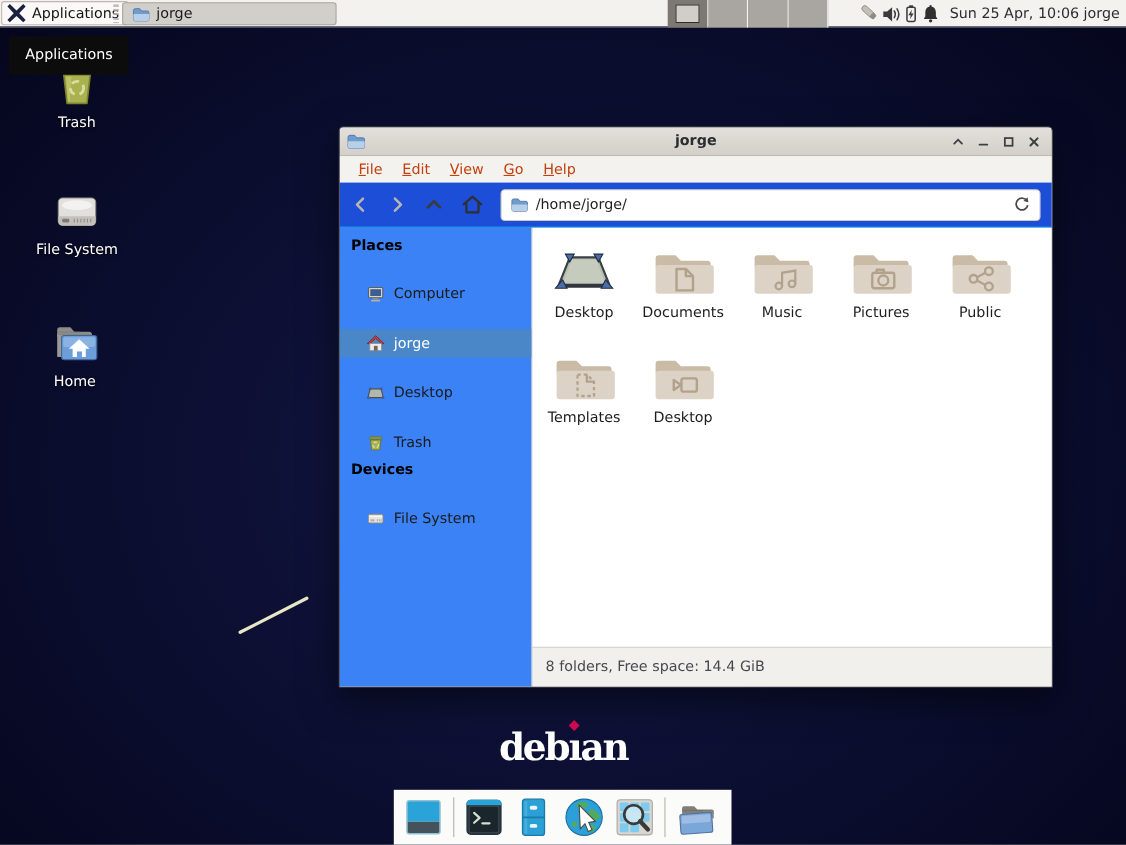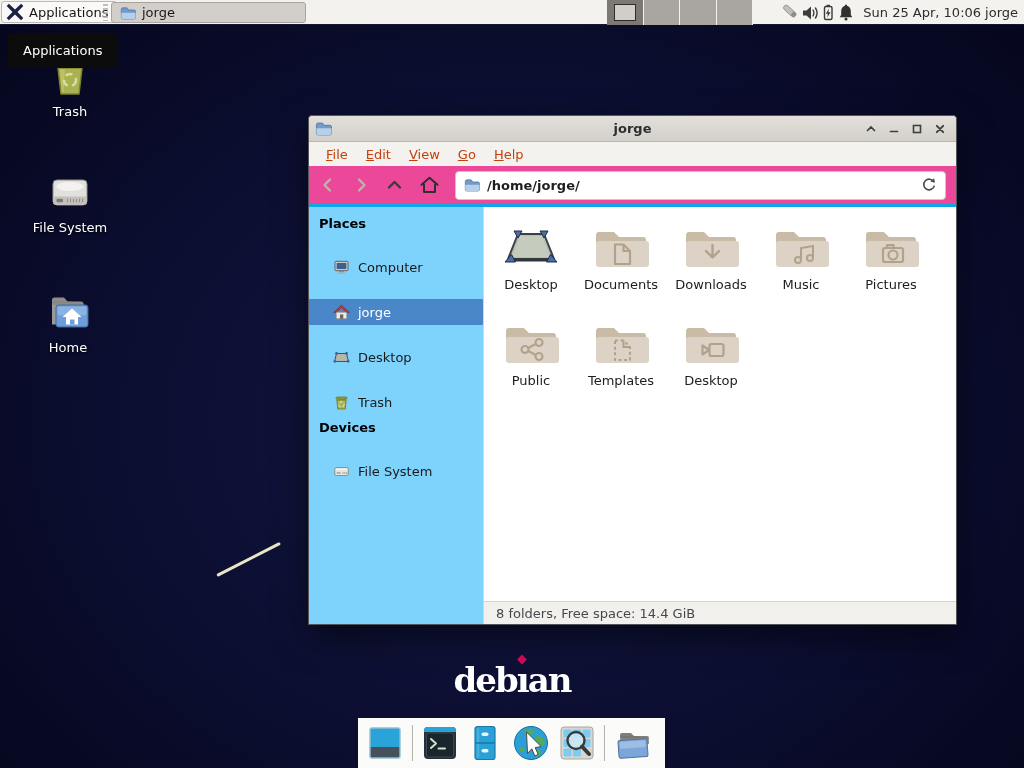--- a/index.html
+++ b/index.html
@@ -91,46 +91,46 @@
   }
   .tb-controls { margin-left:auto; display:flex; align-items:center; gap:9px; padding-right:9px; position:relative; }
   .tb-btn { width:14px; height:14px; display:flex; align-items:center; justify-content:center; }
 
   .menubar { height:24px; flex:none; display:flex; align-items:center; padding-left:8px; background:#f4f2ef; }
   .menu-item { display:inline-block; padding:3px 9px; color:#c2410c; }
   .menu-item::first-letter { text-decoration:underline; }
 
   .toolbar {
     height:41px; flex:none; display:flex; align-items:center; gap:15px;
-    padding:0 10px; background:#ec4899; border-bottom:3px solid #0ea5e9;font-weight:bold;
+    padding:0 10px; background:#1d4ed8; border-bottom:1px solid #0ea5e9;
   }
   .tool-btn { flex:none; }
   .pathbar {
     flex:1; height:29px; background:#fff; border:1px solid #cbc7c1; border-radius:4px;
     display:flex; align-items:center; padding:0 8px; gap:7px;
   }
   .pathbar .ptext { flex:1; color:#1e1e1e; }
 
   .win-body { flex:1; display:flex; min-height:0; }
-  .sidebar { width:175px; flex:none; background:#7dd3fc; border-right:1px solid #d8d5d0; padding-top:4px; }
+  .sidebar { width:175px; flex:none; background:#3b82f6; border-right:1px solid #d8d5d0; padding-top:4px; }
   .side-header { height:24px; display:flex; align-items:center; padding-left:10px; font-weight:bold; color:#000; }
   .side-row { height:26px; display:flex; align-items:center; gap:8px; padding-left:24px; color:#1a1a1a;margin-top:19px; }
   .side-row.selected { background:#4a87c9; color:#fff; }
 
   .main-pane { flex:1; display:flex; flex-direction:column; min-width:0; }
   .files {
     flex:1; background:#fff; padding:14px 0 0 2px;
     display:grid; grid-template-columns:repeat(5,90px); grid-auto-rows:96px; justify-items:center;
     align-content:start;
   }
   .file-item { width:88px; display:flex; flex-direction:column; align-items:center; }
   .file-item svg { margin-top:4px; }
   .file-item .flbl { margin-top:6px; color:#1d1d1d; text-align:center; white-space:nowrap; }
   .statusbar {
-    height:23px; flex:none; background:#f2f0ed; border-top:1px solid #d8d5d0;
+    height:36px; flex:none; background:#f2f0ed; border-top:1px solid #d8d5d0;
     display:flex; align-items:center; padding-left:12px; color:#45494d;
   }
 
   
   .dock {
     position:absolute; left:358px; top:718px; width:307px; height:50px;
     background:#fbfbfa; display:flex; align-items:center; gap:9px; padding:0 9px; z-index:5;
   }
   .dock-sep { width:1px; height:36px; background:#b4b1ab; flex:none; }
   .dock-item { flex:none; }
@@ -418,33 +418,20 @@
               <rect x="3" y="16" width="53" height="26" rx="3" fill="#dcd3c6"></rect>
               <g stroke="#b2a28b" stroke-width="2.2" fill="none" stroke-linejoin="round">
                   <path d="M22 19.5 h8.5 l6.5 6.5 v13 H22 z"></path>
                   <path d="M30.5 19.5 v6.5 h6.5"></path>
                 </g>
             </svg>
           </span>
           <span class="flbl">Documents</span>
         </div>
 
-        <div class="file-item">
-          <span>
-            <svg width="56" height="46" viewBox="0 0 56 46">
-              <path d="M3 18 v-8 a3 3 0 0 1 3 -3 h15 l5 5 h24 a3 3 0 0 1 3 3 v3 z" fill="#c9bba6"></path>
-              <rect x="3" y="16" width="53" height="26" rx="3" fill="#dcd3c6"></rect>
-              <g stroke="#b2a28b" stroke-width="2.4" fill="none" stroke-linecap="round" stroke-linejoin="round">
-                  <path d="M29.5 20 v11.5"></path>
-                  <path d="M23 26 l6.5 6.5 L36 26"></path>
-                </g>
-            </svg>
-          </span>
-          <span class="flbl">Downloads</span>
-        </div>
 
         <div class="file-item">
           <span>
             <svg width="56" height="46" viewBox="0 0 56 46">
               <path d="M3 18 v-8 a3 3 0 0 1 3 -3 h15 l5 5 h24 a3 3 0 0 1 3 3 v3 z" fill="#c9bba6"></path>
               <rect x="3" y="16" width="53" height="26" rx="3" fill="#dcd3c6"></rect>
               <g stroke="#b2a28b" stroke-width="2" fill="none">
                   <circle cx="25" cy="35" r="3"></circle>
                   <circle cx="37" cy="33" r="3"></circle>
                   <path d="M28 35 V23 L40 21 V33"></path>

